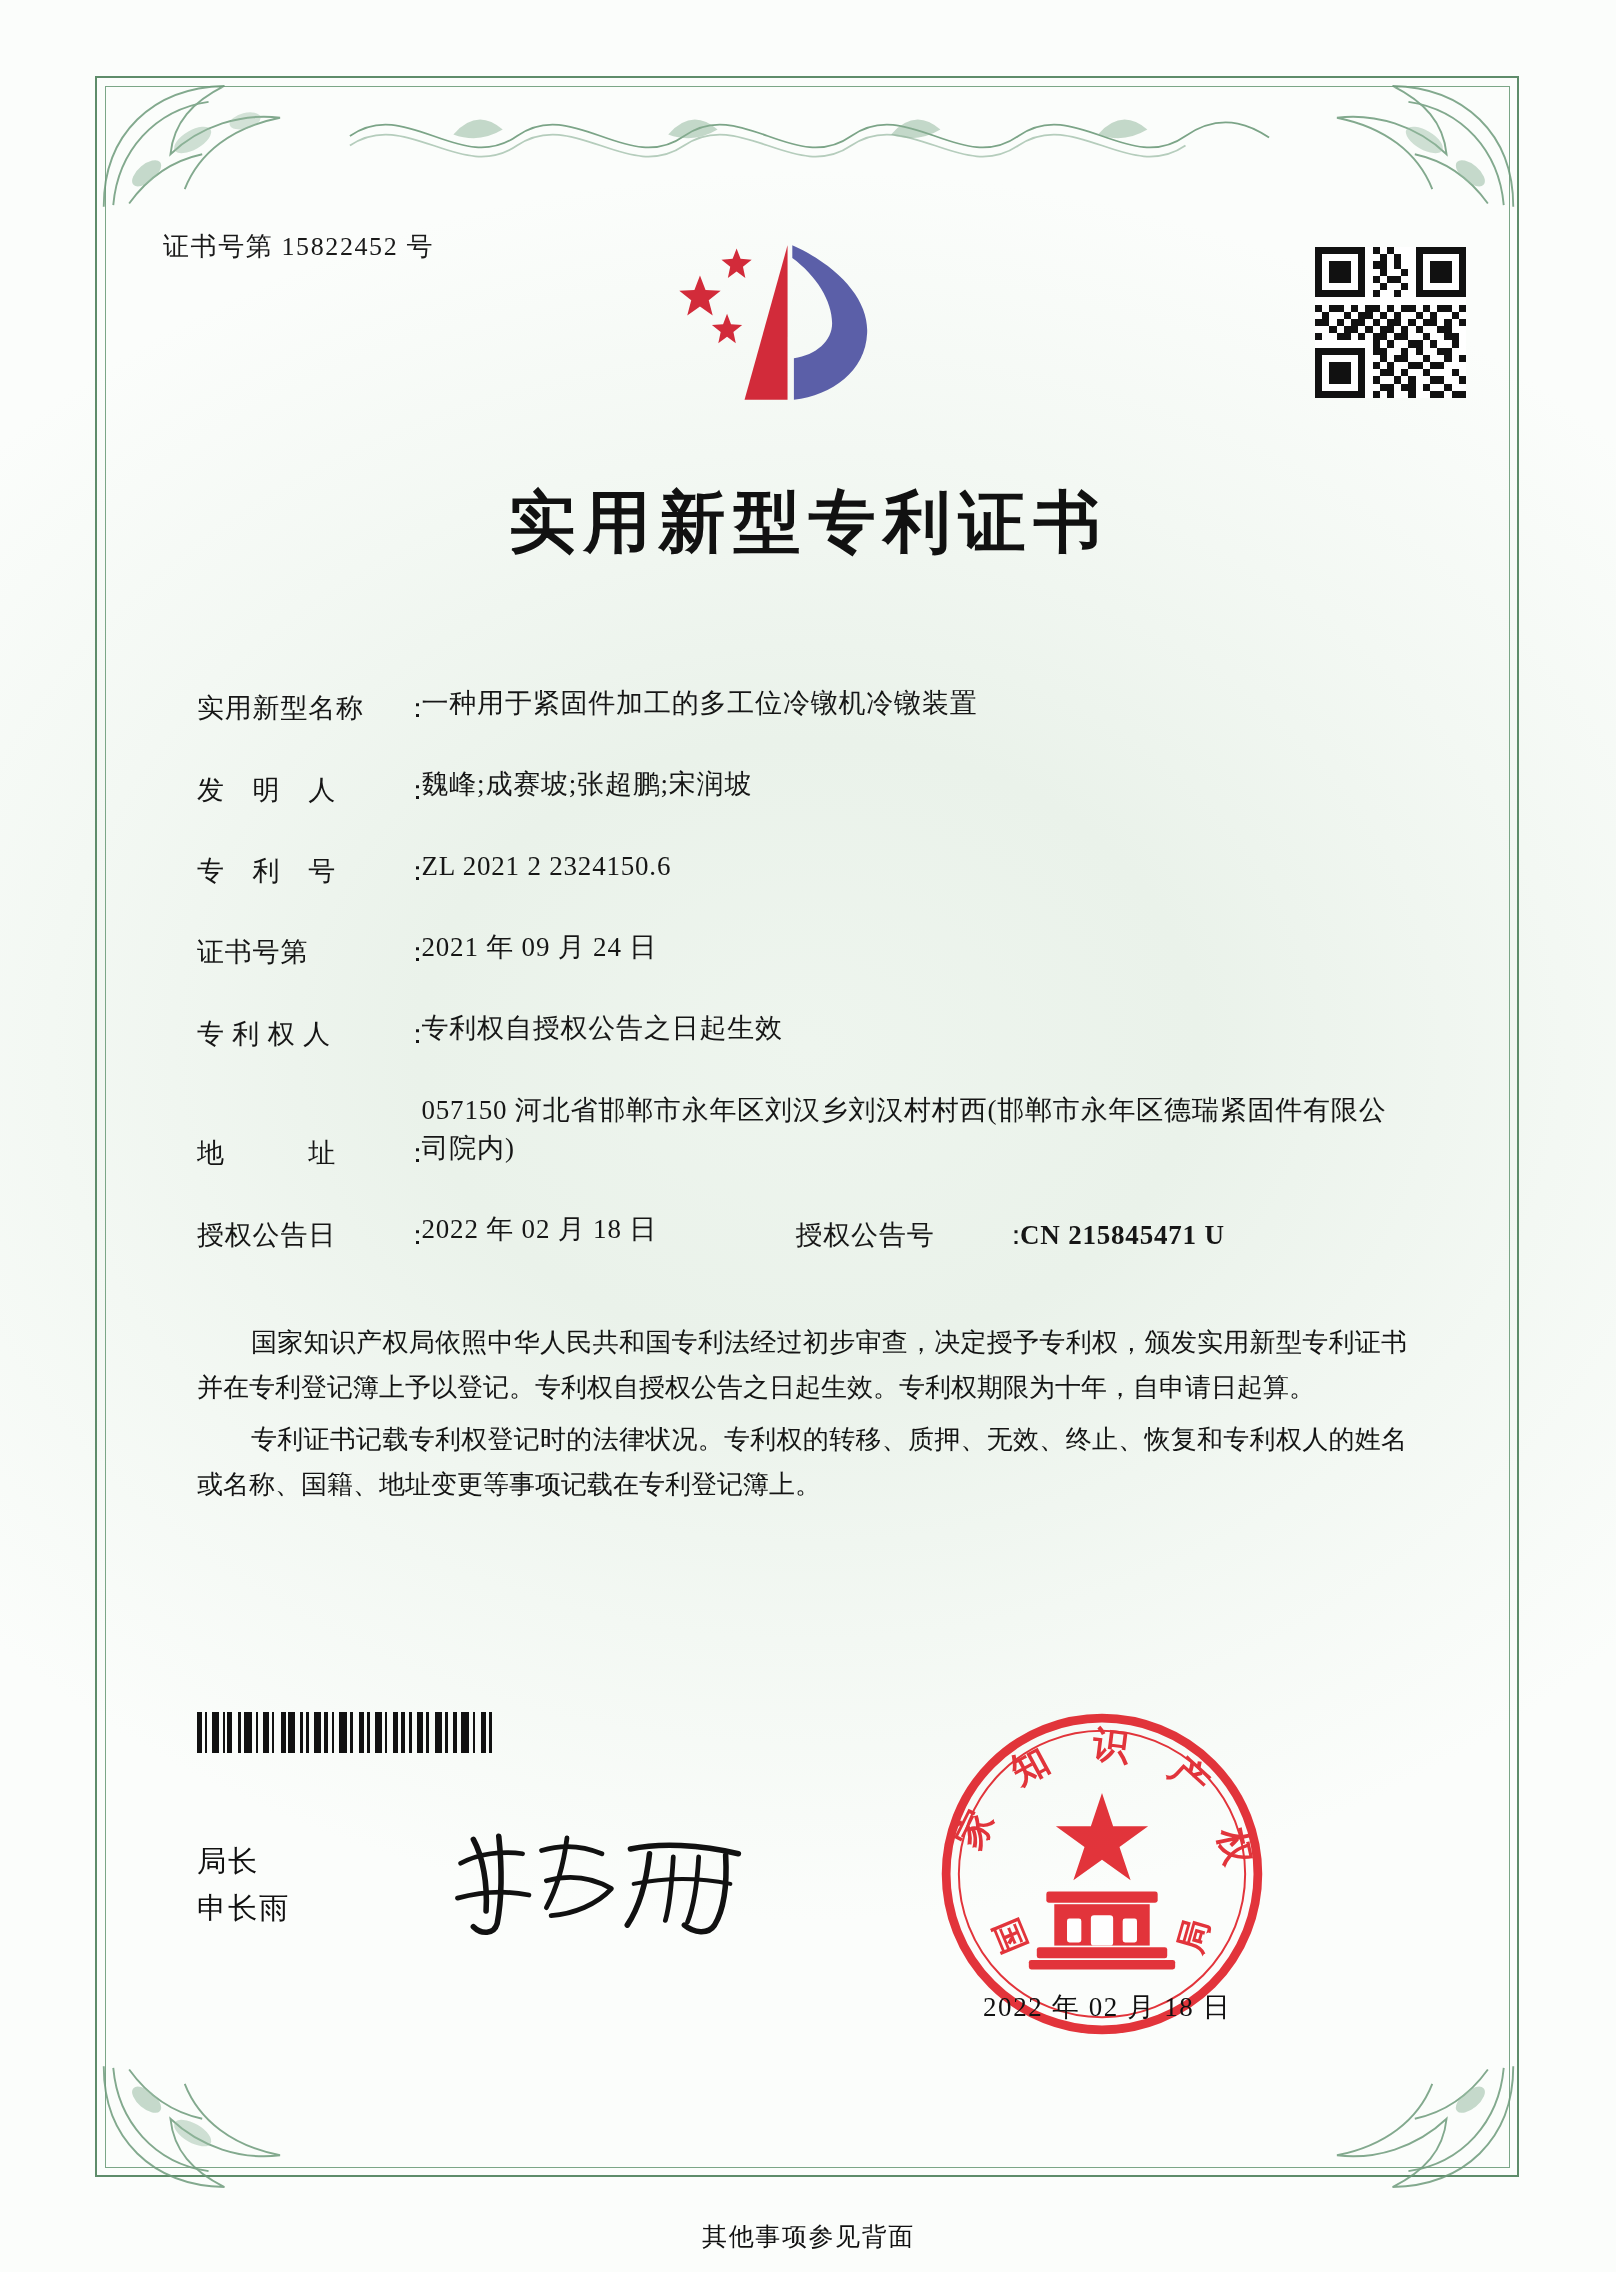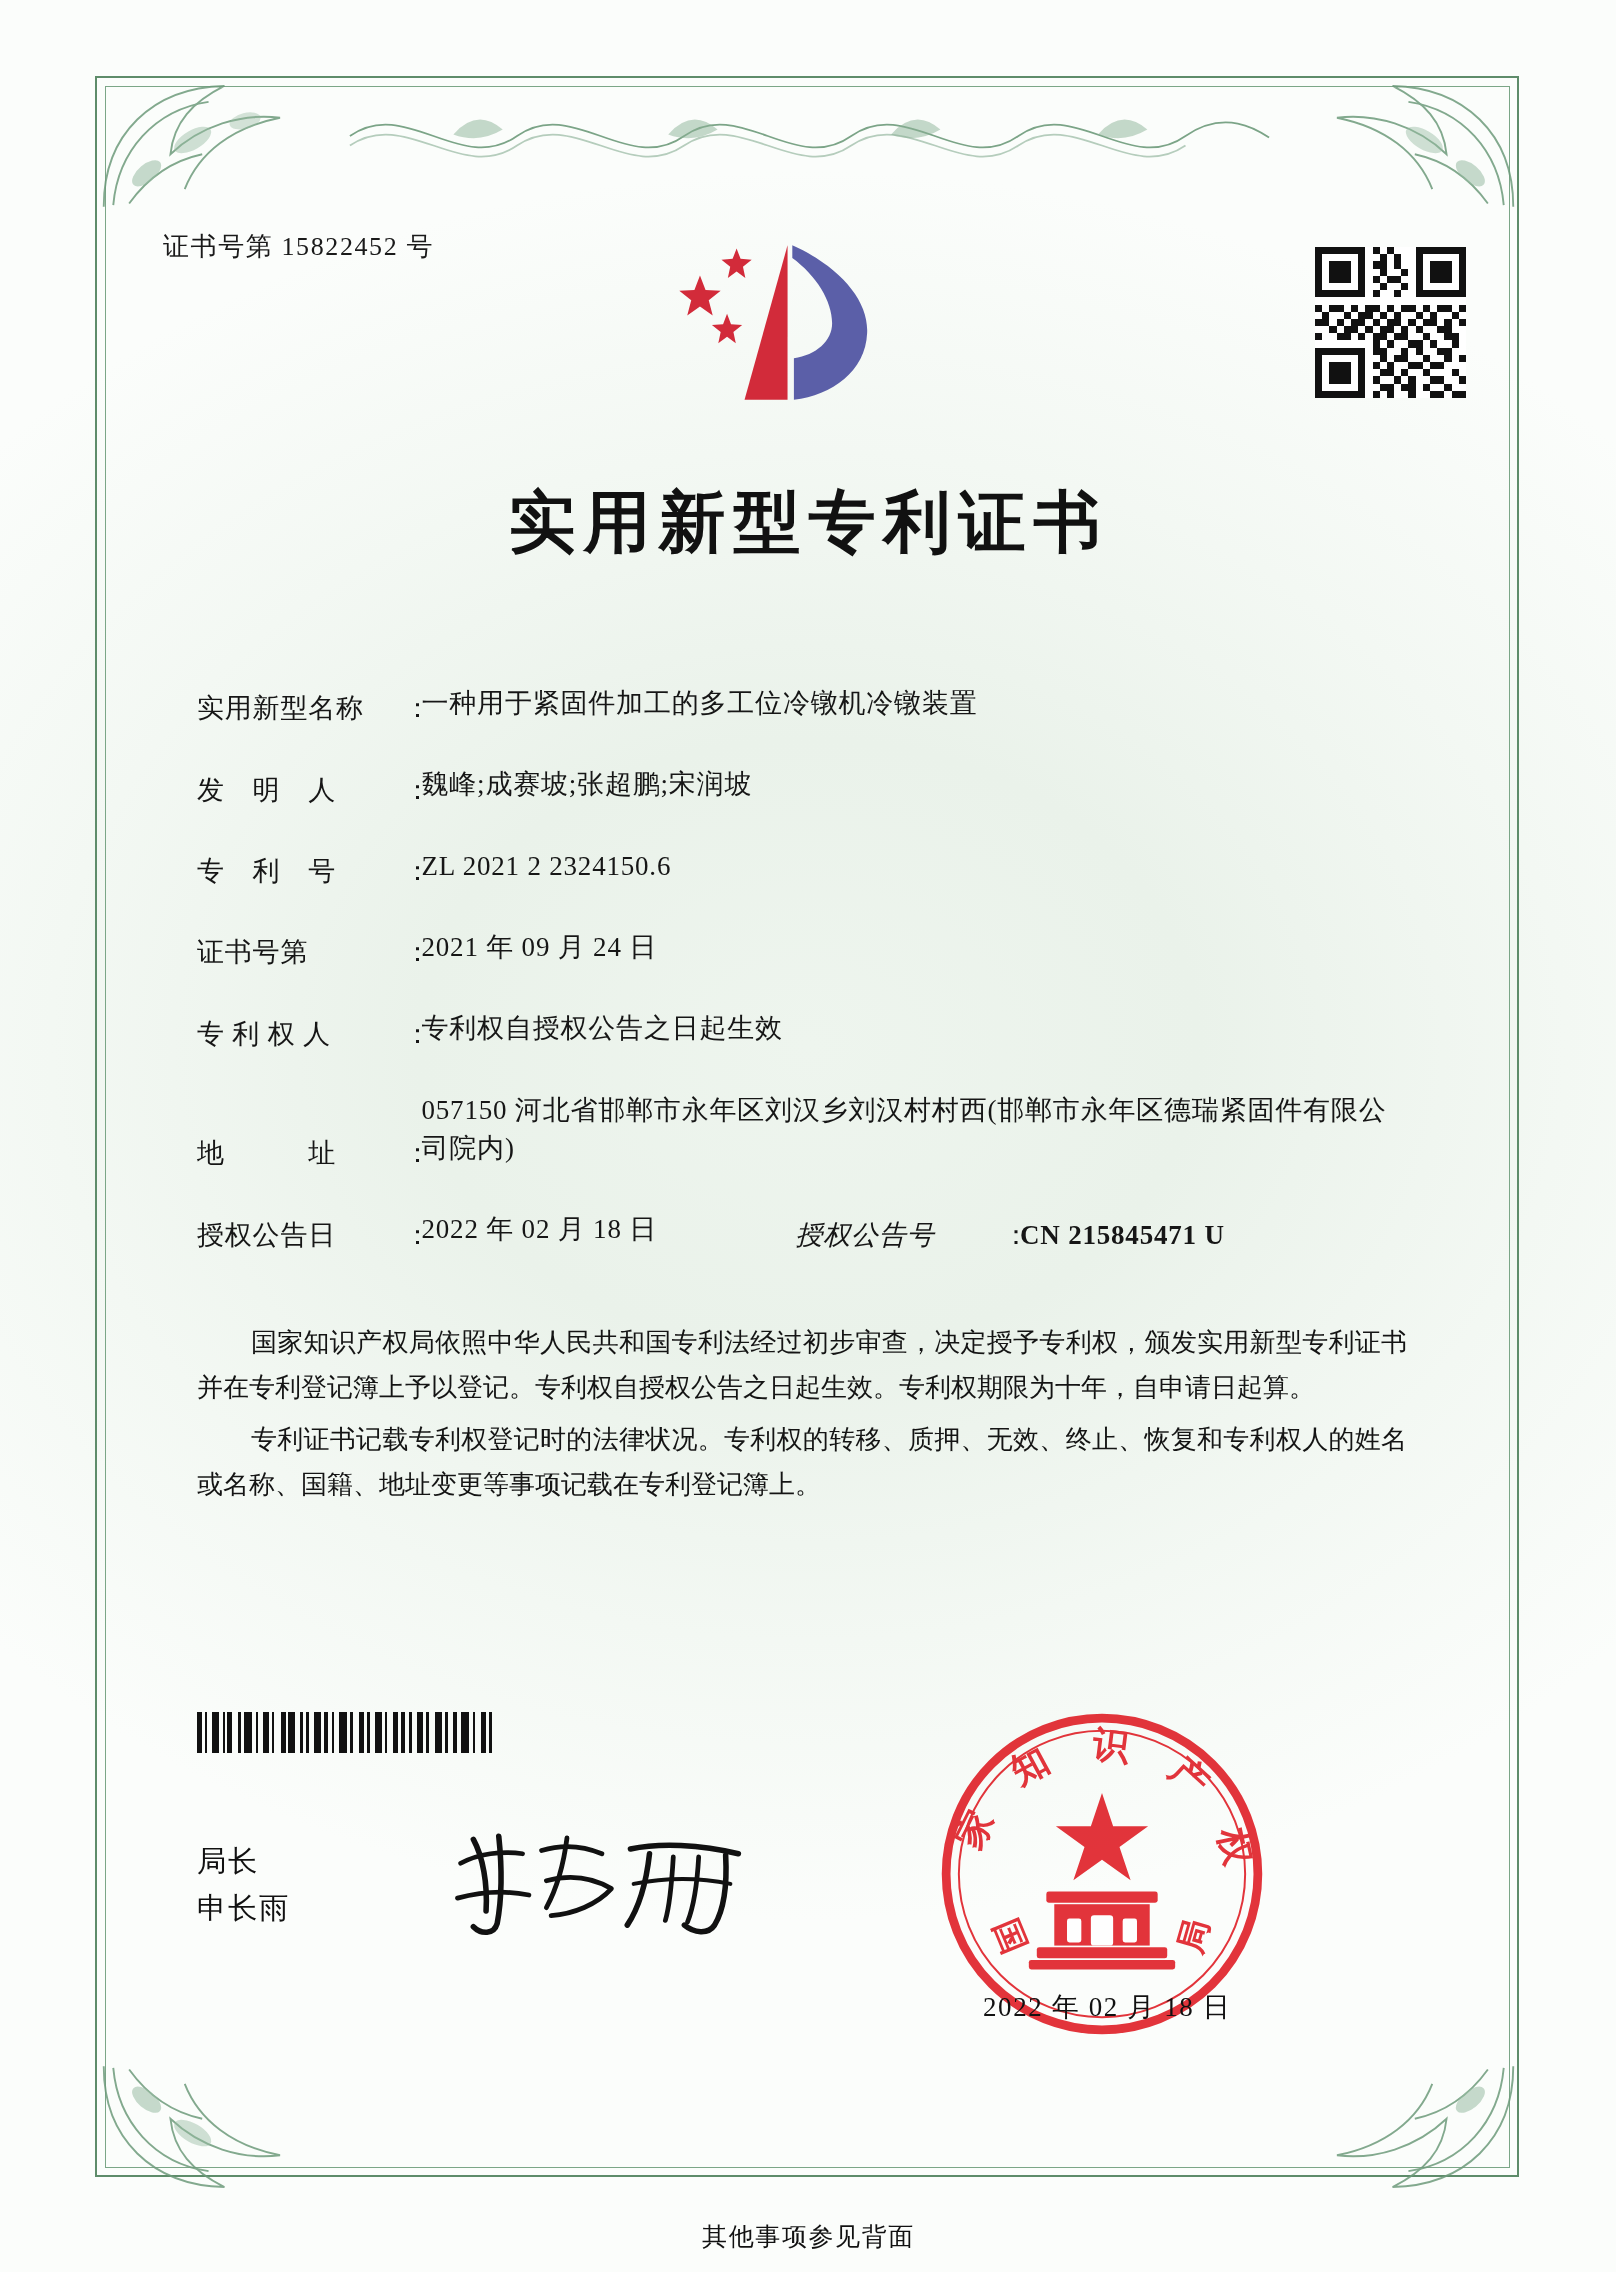--- a/index.html
+++ b/index.html
@@ -139,21 +139,20 @@
   }
   .field-row.two-col .field-value {
     flex: 0 0 auto;
     width: 374px;
   }
   .second-label {
     flex: 0 0 auto;
     width: 207px;
     white-space: pre;
     letter-spacing: 0.8px;
-    font-style: italic;
   }
   .second-value {
     flex: 1 1 auto;
     letter-spacing: 0.8px;
     font-weight: bold;
   }
 
   
   .paragraphs {
     position: absolute;

